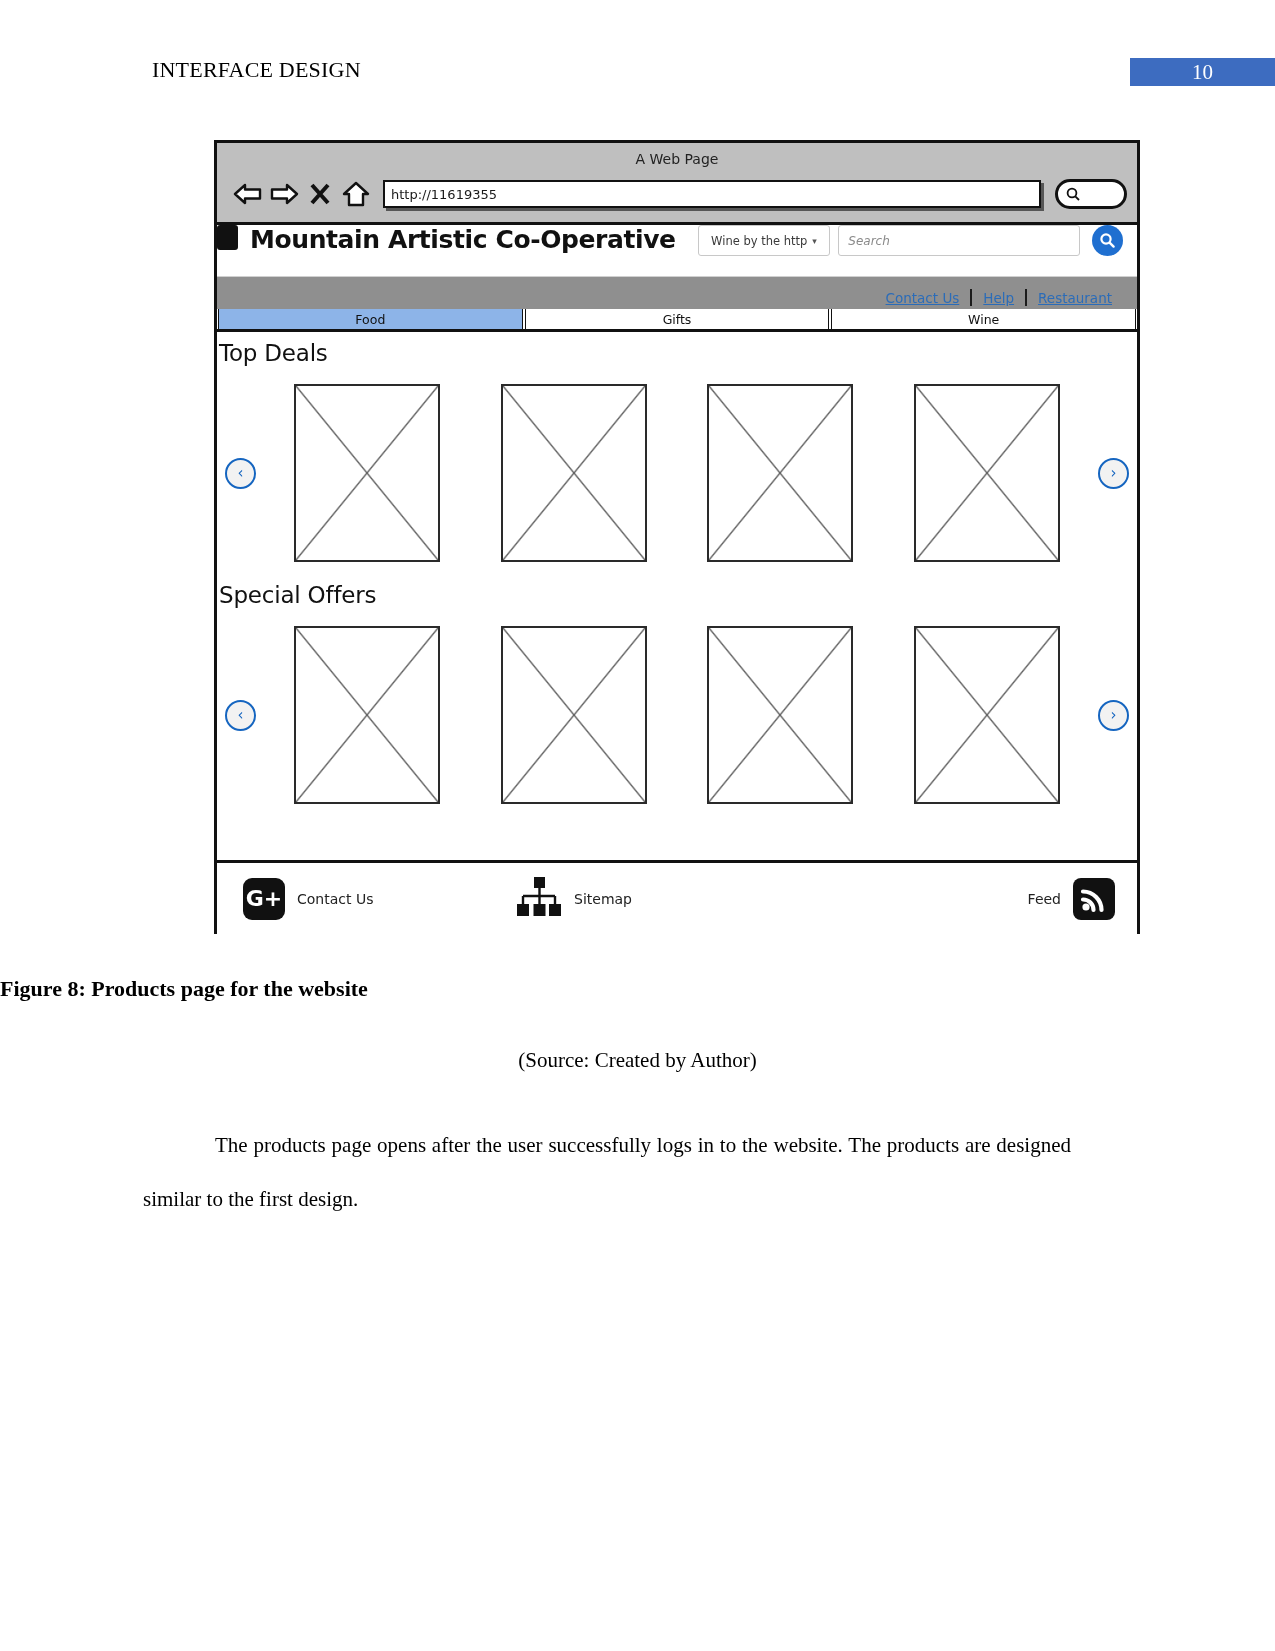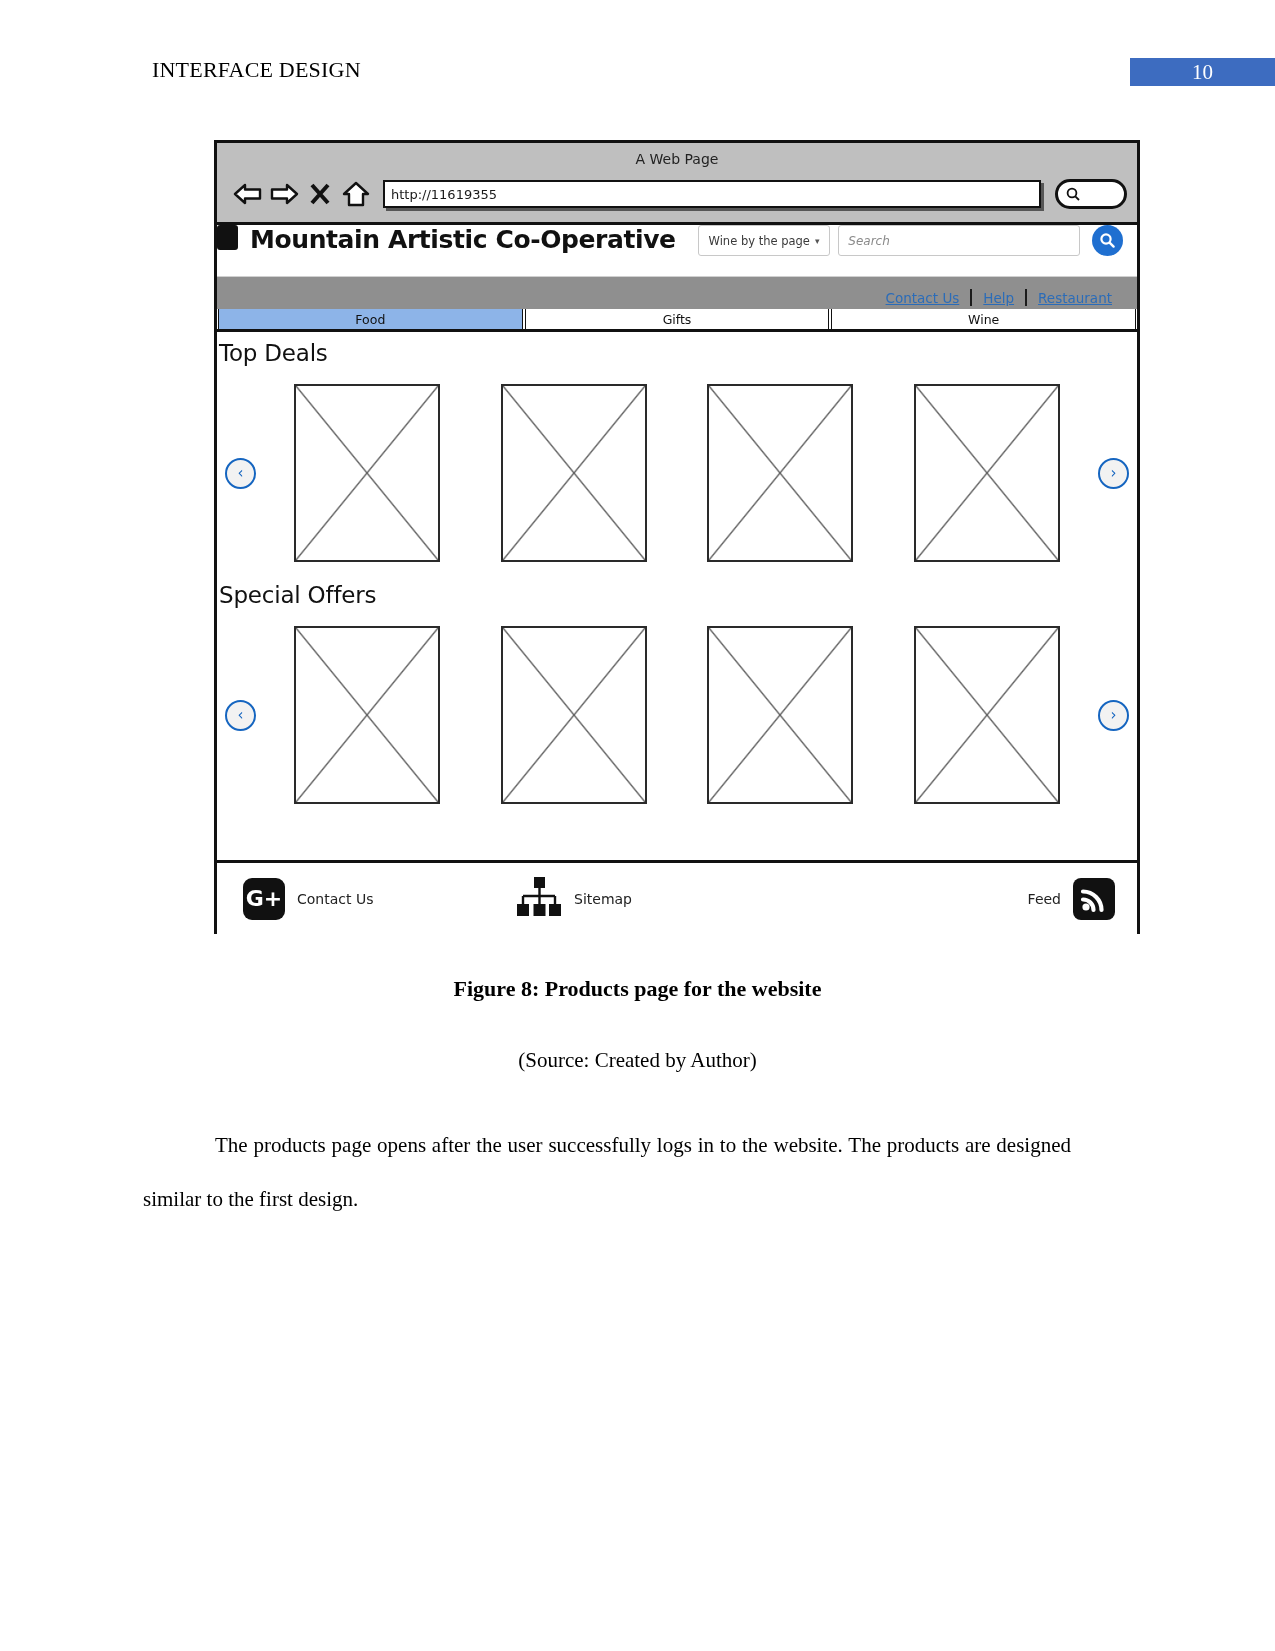--- a/index.html
+++ b/index.html
@@ -332,21 +332,21 @@
     background: #111;
     border-radius: 8px;
     display: flex; align-items: center; justify-content: center;
   }
 
   
   .fig-caption {
     position: absolute;
     top: 976px;
     left: 0; width: 1275px;
-    text-align: center;
+    text-align: left;
     font-family: "Liberation Serif", serif;
     font-weight: bold;
     font-size: 22px;
     color: #000;
   }
   .fig-source {
     position: absolute;
     top: 1048px;
     left: 0; width: 1275px;
     text-align: center;
@@ -409,21 +409,21 @@
             <path d="M9.3 9.3 L13 13" stroke="#111" stroke-width="1.8"></path>
           </svg>
       </div>
     </div>
   </div>
 
   <div class="site-header">
     <div class="brand-square"></div>
     <div class="brand-name">Mountain Artistic Co-Operative</div>
     <div class="header-select">
-      <span>Wine by the page</span>
+      <span>Wine by the http</span>
       <span class="caret">▾</span>
     </div>
     <div class="header-search">
       <span>Search</span>
     </div>
     <div class="search-circle">
       <svg width="17" height="17" viewBox="0 0 17 17">
           <circle cx="7" cy="7" r="4.6" fill="none" stroke="#fff" stroke-width="2.2"></circle>
           <path d="M10.6 10.6 L14.6 14.6" stroke="#fff" stroke-width="2.4" stroke-linecap="round"></path>
         </svg>

